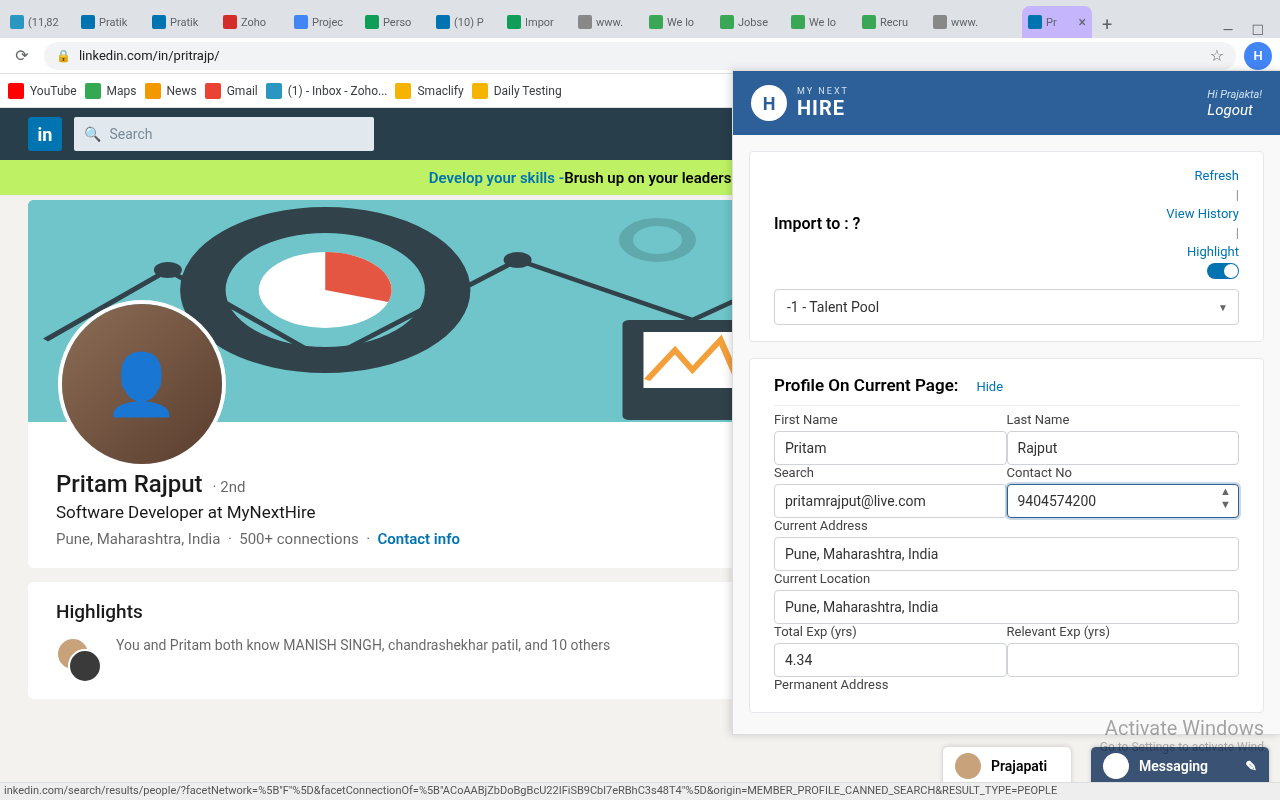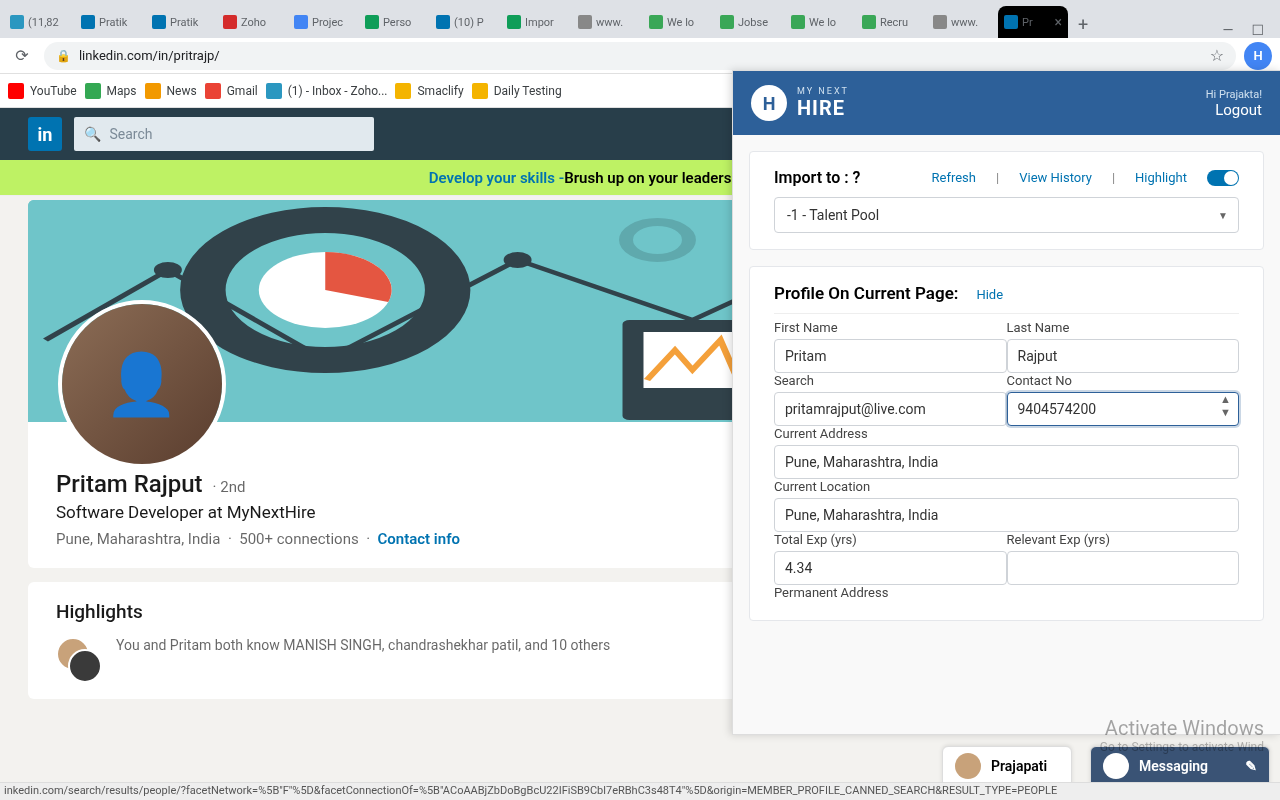--- a/index.html
+++ b/index.html
@@ -1,21 +1,21 @@
 <!DOCTYPE html>
 <html><head>
 <meta charset="utf-8">
 <style>
 * { box-sizing: border-box; margin: 0; padding: 0; font-family: -apple-system, BlinkMacSystemFont, "Segoe UI", Roboto, Arial, sans-serif; }
 body { width: 1280px; height: 800px; overflow: hidden; background: #fff; position: relative; }
 
 
 .browser-tabs { height: 38px; background: #dee1e6; display: flex; align-items: flex-end; padding: 0 4px; }
 .tab { height: 32px; min-width: 70px; max-width: 72px; background: #dee1e6; border-radius: 8px 8px 0 0; display: flex; align-items: center; padding: 0 6px; font-size: 11px; color: #5f6368; overflow: hidden; white-space: nowrap; margin-right: 1px; position: relative; }
-.tab.active { background: #000000; }
+.tab.active { background: #c4b5fd; margin-left: 24px; }
 .tab .favicon { width: 14px; height: 14px; margin-right: 4px; flex-shrink: 0; border-radius: 2px; }
 .tab .close { margin-left: auto; font-size: 14px; color: #5f6368; }
 .new-tab { width: 28px; height: 28px; display:flex; align-items:center; justify-content:center; font-size: 18px; color: #5f6368; }
 .window-controls { margin-left: auto; display: flex; gap: 18px; padding: 0 12px; color: #5f6368; font-size: 14px; }
 
 .addr-bar { height: 36px; background: #fff; display: flex; align-items: center; padding: 0 8px; gap: 8px; border-bottom: 1px solid #e0e0e0; }
 .addr-nav { width: 28px; height: 28px; display:flex; align-items:center; justify-content:center; color:#5f6368; font-size:16px; }
 .omnibox { flex: 1; height: 28px; background: #f1f3f4; border-radius: 14px; display: flex; align-items: center; padding: 0 12px; font-size: 13px; color: #202124; gap: 8px; }
 .lock { font-size: 12px; color: #5f6368; }
 .star { font-size: 16px; color: #5f6368; margin-left: auto; }
@@ -61,29 +61,29 @@
 .mutual .mtext .t1 { font-size: 15px; font-weight: 600; }
 .mutual .mtext .t2 { font-size: 14px; color: rgba(0,0,0,0.6); }
 
 
 .ext-panel { position: absolute; right: 0; top: 70px; width: 548px; height: 665px; background: #fff; box-shadow: -2px 0 8px rgba(0,0,0,0.15); border: 1px solid #ddd; border-right:none; display:flex; flex-direction:column; }
 .ext-header { height: 64px; background: #2d6099; display:flex; align-items:center; padding: 0 18px; color:#fff; }
 .ext-logo { display:flex; align-items:center; gap: 10px; }
 .ext-logo .badge { width: 36px; height: 36px; background:#fff; border-radius:50%; display:flex; align-items:center; justify-content:center; color:#2d6099; font-weight:bold; font-size:18px; }
 .ext-logo .txt .l1 { font-size: 9px; letter-spacing: 2px; color:#cfe0ef; }
 .ext-logo .txt .l2 { font-size: 20px; font-weight: 700; letter-spacing: 1px; }
-.ext-user { margin-left:auto; text-align:right; font-size: 13px; }
+.ext-user { margin-left:auto; text-align:left; font-size: 13px; font-style: italic; }
 .ext-user .u1 { font-size: 11px; color:#cfe0ef; }
 .ext-user .u2 { font-size: 15px; }
 
 .ext-body { padding: 0 16px; overflow:hidden; flex:1; background:#f9f9f9; }
 .ext-card { background:#fff; border: 1px solid #e5e7eb; border-radius:4px; margin-top: 16px; padding: 16px 24px; }
 .ext-card .chead { display:flex; align-items:center; justify-content:space-between; margin-bottom: 10px; }
 .ext-card .chead .ttl { font-size: 16px; font-weight: 600; }
-.ext-card .chead .links { font-size: 13px; color:#0073b1; display:flex; gap:20px; align-items:flex-start; }
+.ext-card .chead .links { font-size: 13px; color:#0073b1; display:flex; gap:4px; align-items:flex-end;flex-direction:column; }
 .ext-card .chead .links .sep { color:#888; }
 .toggle { width: 32px; height: 16px; background:#0073b1; border-radius:8px; position:relative; }
 .toggle::after { content:''; position:absolute; right:1px; top:1px; width:14px; height:14px; background:#fff; border-radius:50%; }
 .ext-select { width: 100%; height: 36px; border:1px solid #cfd3d8; border-radius:4px; padding: 0 12px; display:flex; align-items:center; font-size:14px; color:#333; position:relative; }
 .ext-select .caret { position:absolute; right:10px; font-size: 10px; color:#666; }
 
 .formrow { display:flex; margin-top: 0; }
 .formcol { flex:1; }
 .formcol.full { flex: 1 1 100%; }
 .flabel { font-size: 13px; color: #444; margin-bottom: 4px; display:block; }

